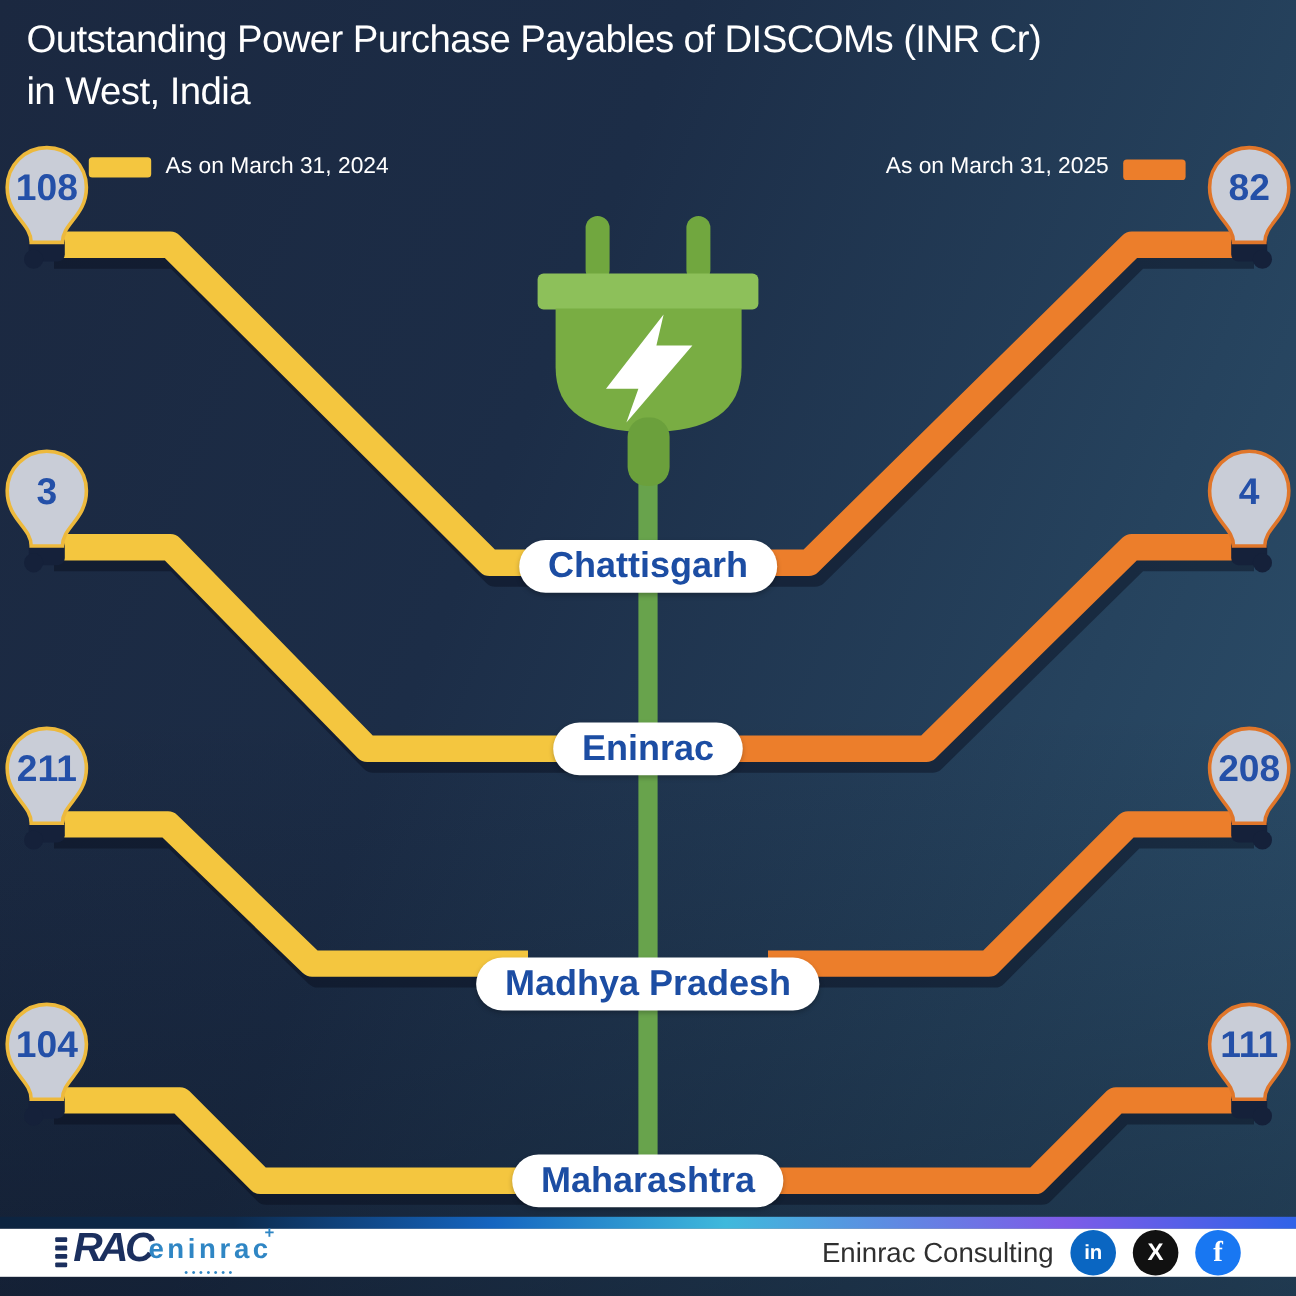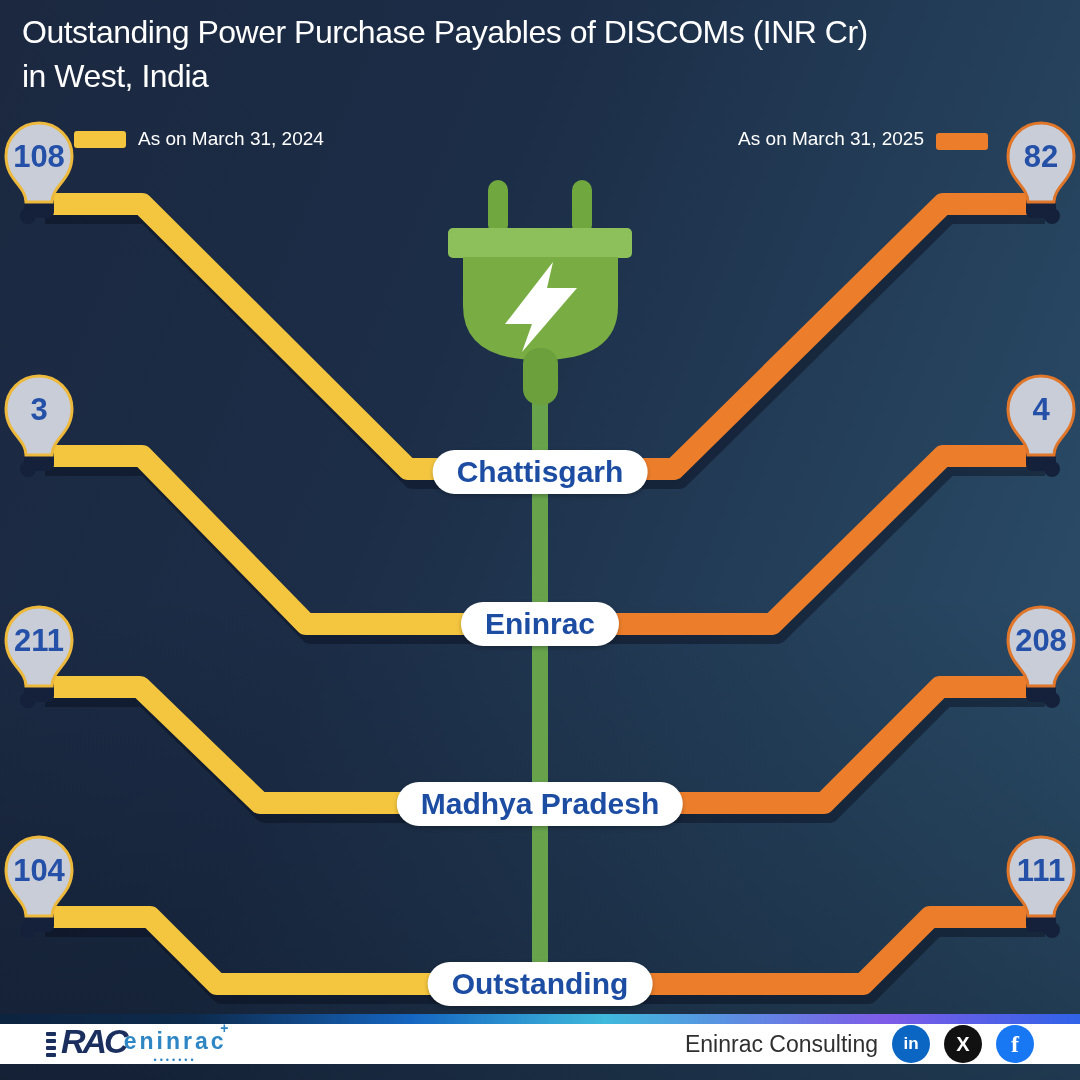--- a/index.html
+++ b/index.html
@@ -15,21 +15,21 @@
   .legend.right{right:92px;flex-direction:row;align-items:flex-end;}
   .swatch{width:52px;height:17px;border-radius:3px;display:inline-block;}
   .swatch.y2024{background:#f4c63f;}
   .swatch.y2025{background:#ec7e2b;}
   
   .pill{position:absolute;left:540px;transform:translateX(-50%);background:#ffffff;
     border-radius:22px;padding:5px 24px;font-size:30px;font-weight:700;color:#1c4da3;
     white-space:nowrap;z-index:6;box-shadow:0 2px 4px rgba(0,0,0,0.25);}
   .pill.p0{top:450px;}
   .pill.p1{top:602px;}
-  .pill.p2{top:782px;}
+  .pill.p2{top:798px;}
   .pill.p3{top:962px;}
   
   .figure{position:absolute;left:0;top:0;z-index:3;}
   .wire{fill:none;stroke-width:22;stroke-linejoin:round;stroke-linecap:butt;}
   .wire.yellow{stroke:#f4c63f;}
   .wire.orange{stroke:#ec7e2b;}
   .wire-shadow{fill:none;stroke:rgba(8,14,28,0.45);stroke-width:22;stroke-linejoin:round;}
   .bulb-shape{fill:#c9cdd7;stroke-width:3;}
   .bulb-shape.gold{stroke:#edb93c;}
   .bulb-shape.orng{stroke:#e0762a;}
@@ -155,21 +155,21 @@
     <g transform="translate(1041,870)">
       <use href="#socketShape" class="socket" transform="scale(-1,1)"></use>
         <use href="#bulbPath" class="bulb-shape orng"></use>
       <text class="bulb-num" y="11">111</text>
     </g>
   </svg>
 
   <div class="pill p0">Chattisgarh</div>
   <div class="pill p1">Eninrac</div>
   <div class="pill p2">Madhya Pradesh</div>
-  <div class="pill p3">Outstanding</div>
+  <div class="pill p3">Maharashtra</div>
 
   <div class="stripe" style="background:linear-gradient(90deg,#0d2440 0%,#0d2a4c 18%,#1565c0 38%,#3fb9dc 56%,#7e5be8 82%,#2f63e8 100%);"></div>
   <div class="footer">
     <div class="logo">
       <span class="logo-bars">
           <span></span>
           <span></span>
           <span></span>
           <span></span>
         </span>

